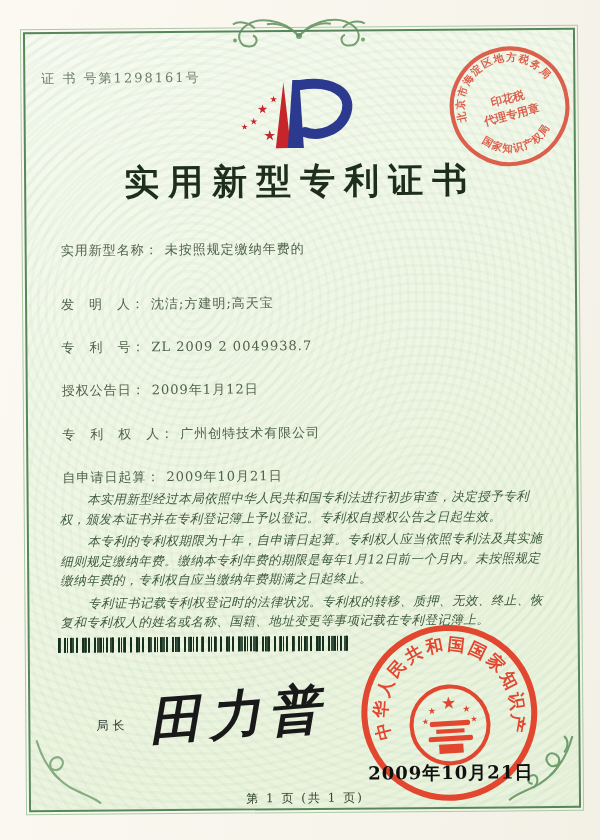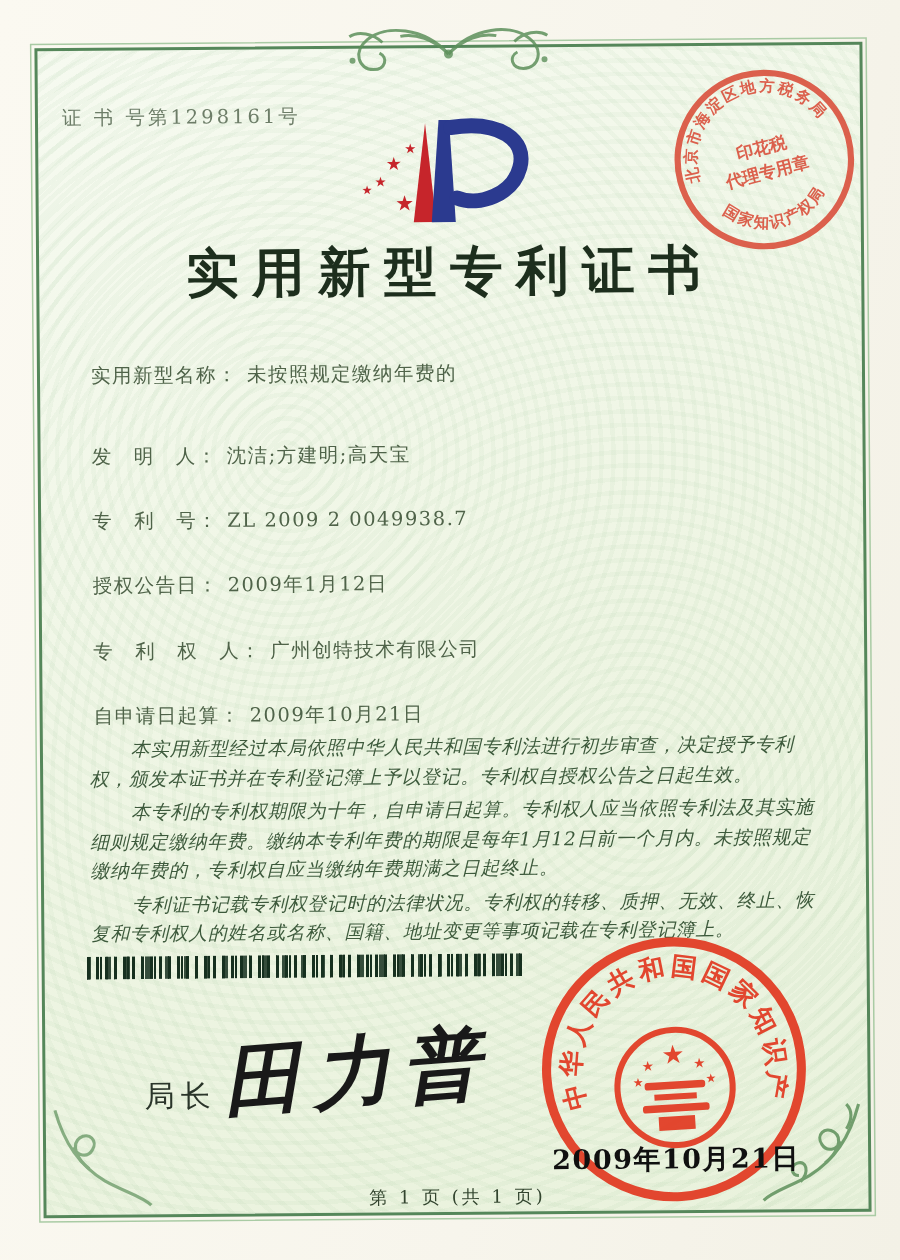--- a/index.html
+++ b/index.html
@@ -51,21 +51,21 @@
   
   .barcode{
     left:28px;top:604px;width:292px;height:15px;
     background:
       repeating-linear-gradient(90deg,#16301f 0 2px,transparent 2px 6px),
       repeating-linear-gradient(90deg,#16301f 0 1px,transparent 1px 9px),
       repeating-linear-gradient(90deg,rgba(22,48,31,.85) 0 3px,transparent 3px 13px);
   }
   
   .director-label{
-    left:66px;top:684px;font-size:20px;color:#2a352a;letter-spacing:4px;
+    left:66px;top:684px;font-size:12px;color:#2a352a;letter-spacing:4px;
     font-family:"DejaVu Serif","Liberation Serif",serif;
   }
   .signature{
     left:118px;top:648px;font-size:52px;font-weight:700;font-style:italic;
     color:#191919;letter-spacing:8px;transform:rotate(-4deg);
     font-family:"DejaVu Serif","Liberation Serif",serif;
   }
   
   .seal{left:328px;top:591px;width:182px;height:182px;opacity:.93;transform:rotate(-3deg);}
   .issue-date{

